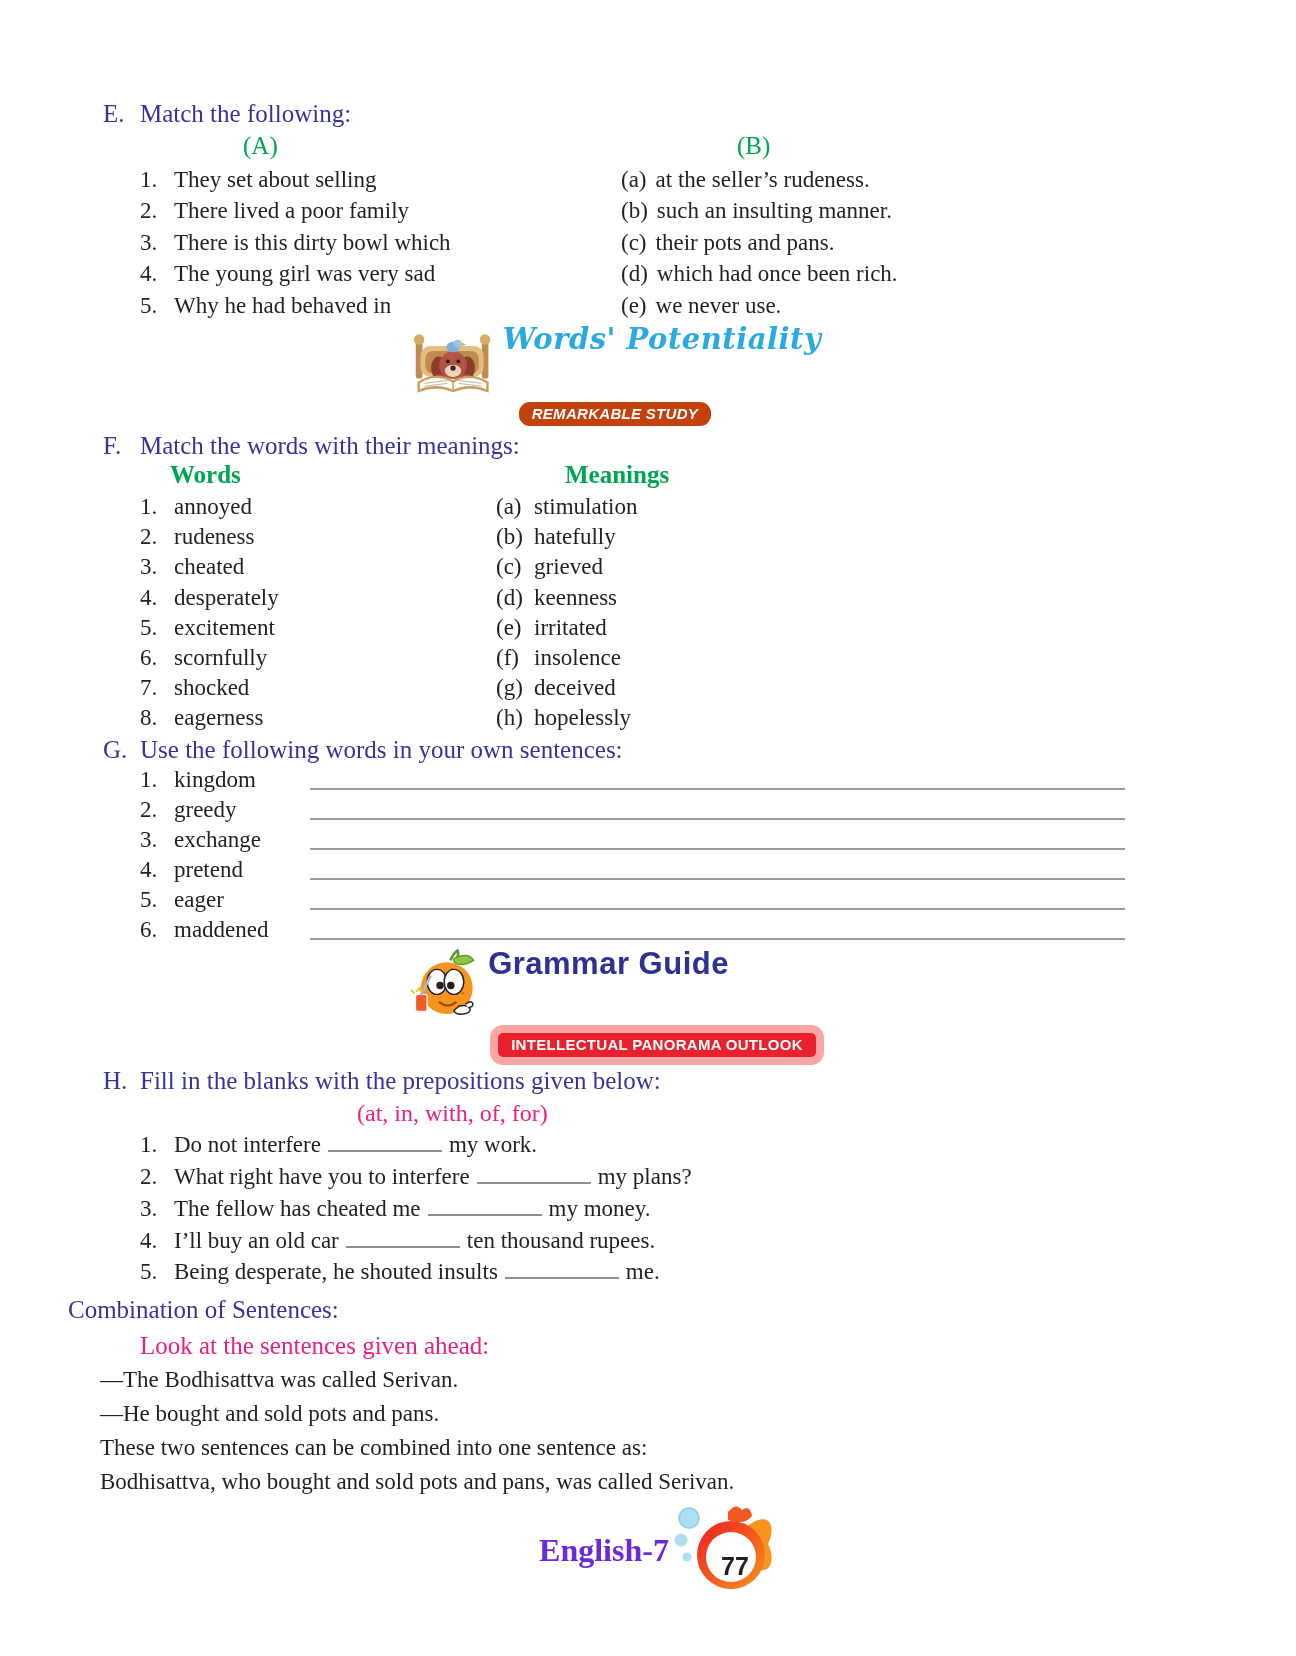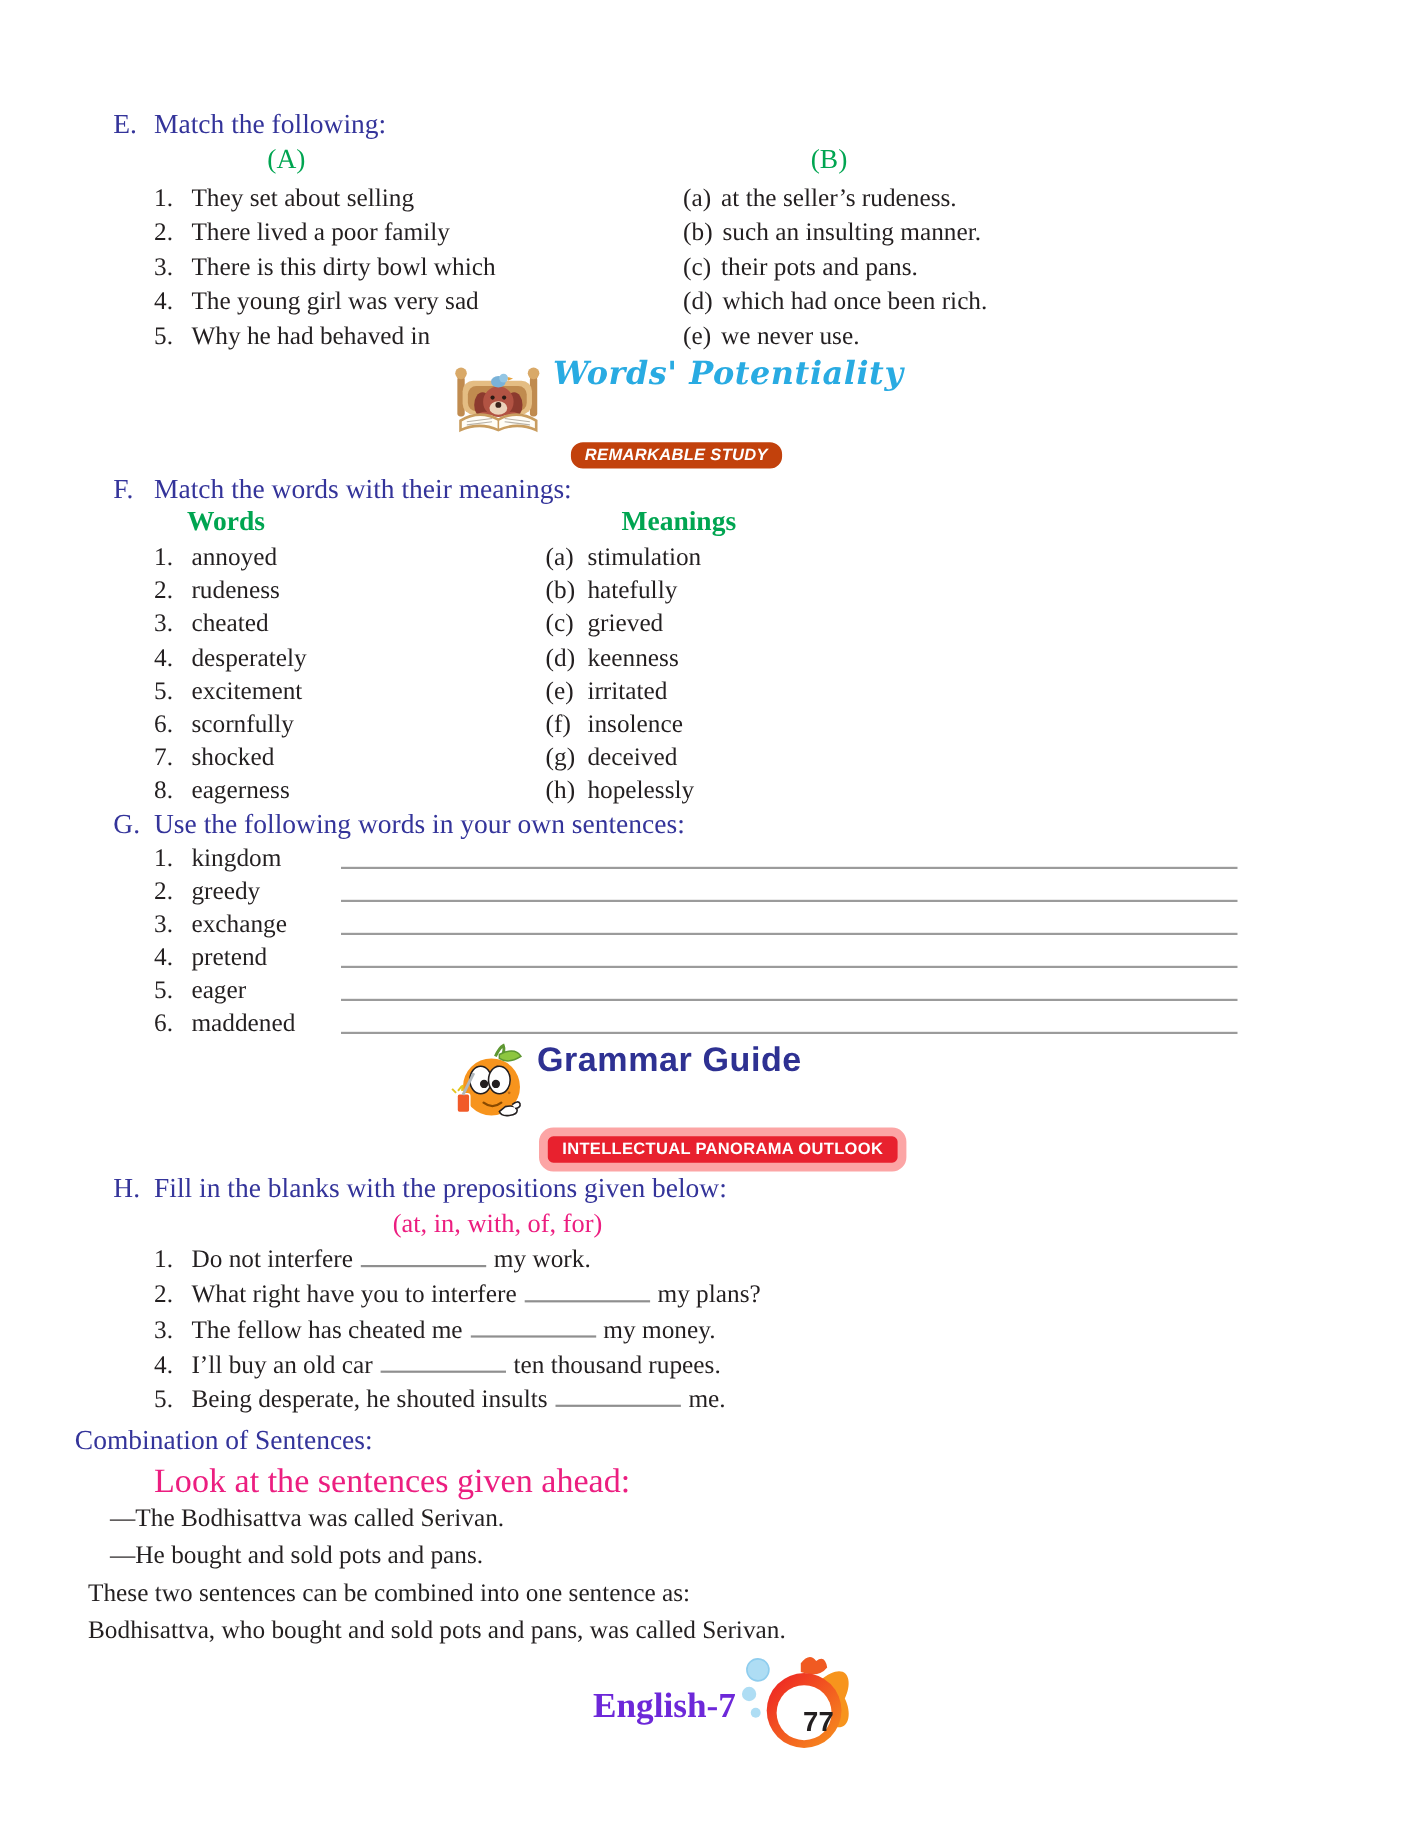--- a/index.html
+++ b/index.html
@@ -42,23 +42,23 @@
   
   .g-row{display:flex;padding-left:140px;padding-right:171px;line-height:30.1px;}
   .g-word{width:136px;flex:none;}
   .g-line{flex:1;border-bottom:2px solid var(--rule);margin-bottom:5px;}
   
   .wordbank{margin:1px 0 0 357px;color:var(--pink);font-size:24px;line-height:32px;}
   .h-row{display:flex;padding-left:140px;line-height:31.8px;}
   .blank{display:inline-block;width:114px;border-bottom:2px solid #8f8f8f;height:21px;margin:0 7px;vertical-align:baseline;}
   
   .comb-head{padding-left:68px;color:var(--blue);font-size:25px;line-height:32px;margin-top:6px;}
-  .look-line{padding-left:140px;color:var(--pink);font-size:31px;line-height:32px;margin-top:4px;}
+  .look-line{padding-left:140px;color:var(--pink);font-size:25px;line-height:32px;margin-top:4px;}
   .dash-line{padding-left:100px;line-height:32px;margin-top:2px;}
-  .plain-line{padding-left:80px;line-height:32px;margin-top:2px;}
+  .plain-line{padding-left:100px;line-height:32px;margin-top:2px;}
   
   .badge{display:flex;justify-content:center;align-items:flex-start;transform:translateX(-32px);}
   .badge .txt{display:flex;flex-direction:column;align-items:flex-start;margin-left:6px;gap:44px;}
   .badge1{margin:2px 0 2px;}
   .badge1 .title{
     font-family:"DejaVu Serif",serif;font-style:italic;font-weight:bold;
     color:var(--script-blue);font-size:29px;line-height:32px;letter-spacing:.5px;
   }
   .pill{
     font-family:"Liberation Sans",sans-serif;font-weight:bold;color:#fff;
@@ -70,21 +70,21 @@
   .badge2 .title{
     font-family:"Liberation Sans",sans-serif;font-weight:bold;
     color:var(--grammar-blue);font-size:31px;line-height:34px;letter-spacing:.5px;
   }
   .pill-red{background:var(--red);margin:0 0 0 2px;border:8px solid #fca5a5;}
   
   .footer{display:flex;justify-content:center;align-items:center;margin-top:2px;transform:translateX(10px);}
   .footer-label{font-family:Liberation Serif, serif;font-size:32px;font-weight:bold;color:#6d28d9;margin-right:4px;}
   .fish-wrap{position:relative;width:104px;height:100px;}
   .fish-num{
-    position:absolute;left:39px;top:52px;width:46px;text-align:right;
+    position:absolute;left:39px;top:52px;width:46px;text-align:center;
     font-family:"Liberation Sans",sans-serif;font-weight:bold;font-size:25px;color:#231f20;
   }
 </style>
 </head>
 <body>
 
 <div class="page">
 
   <div class="sec-head">
     <span class="sec-letter">E.</span>

